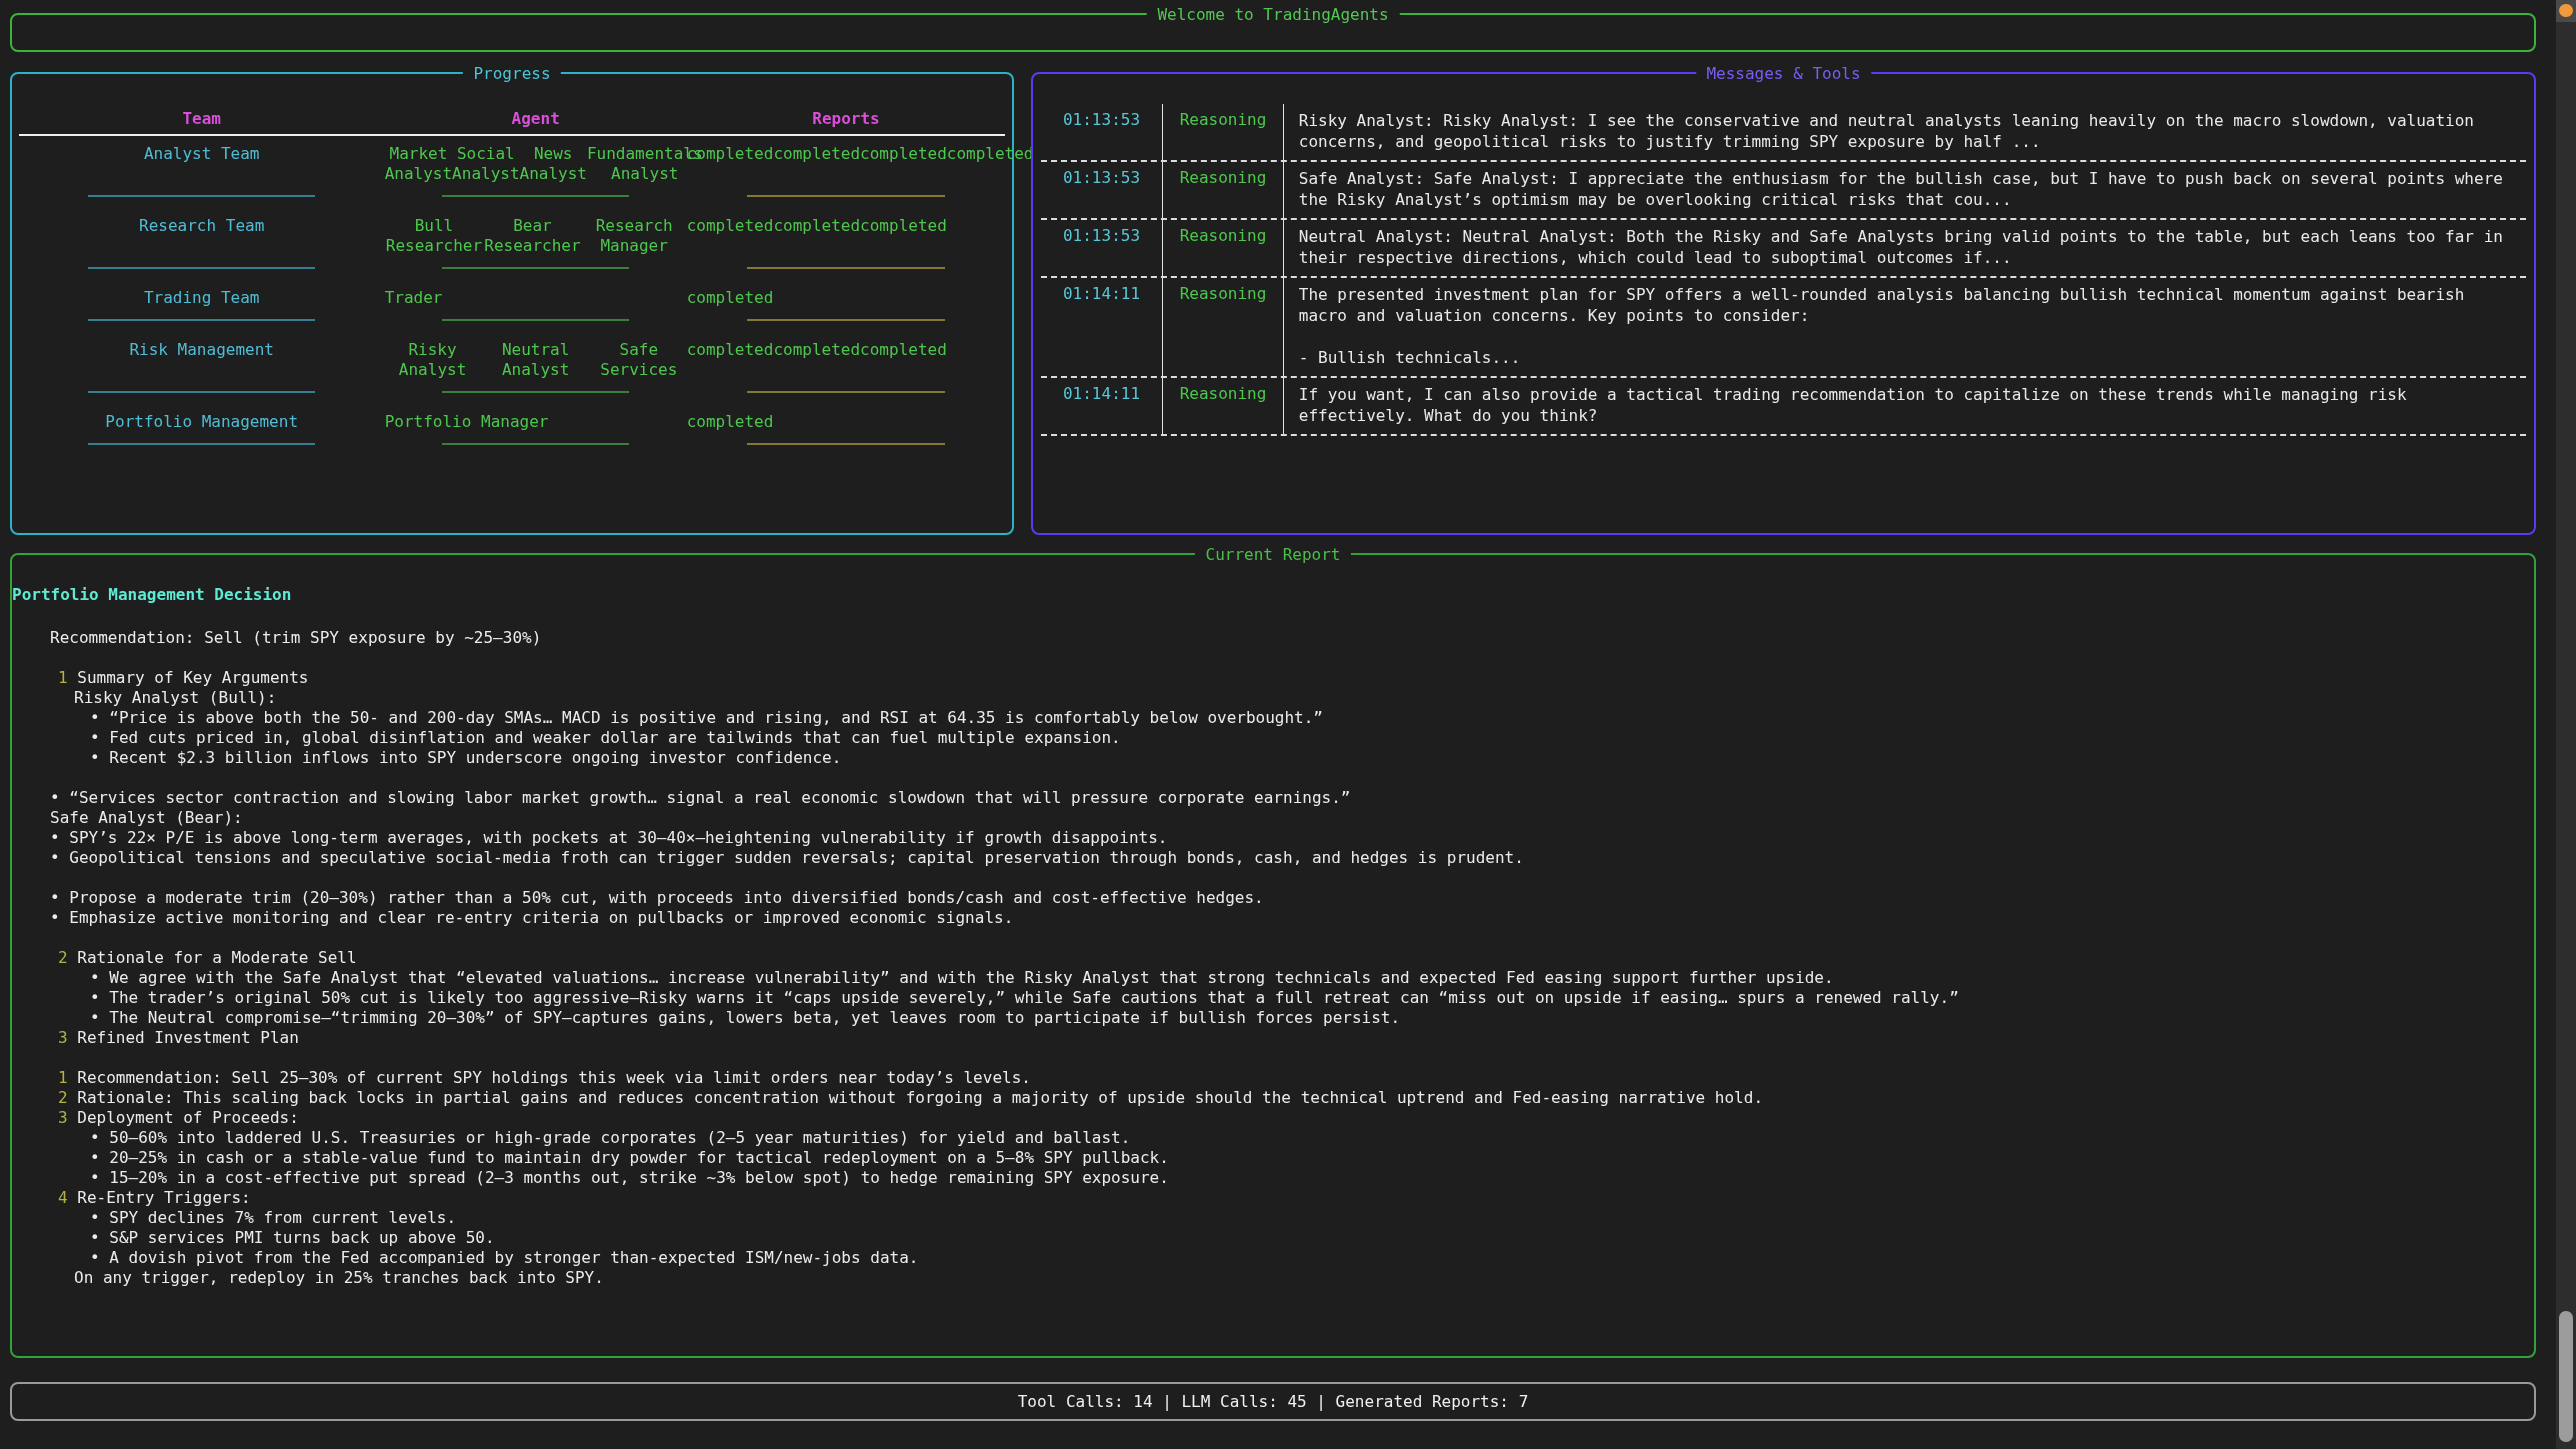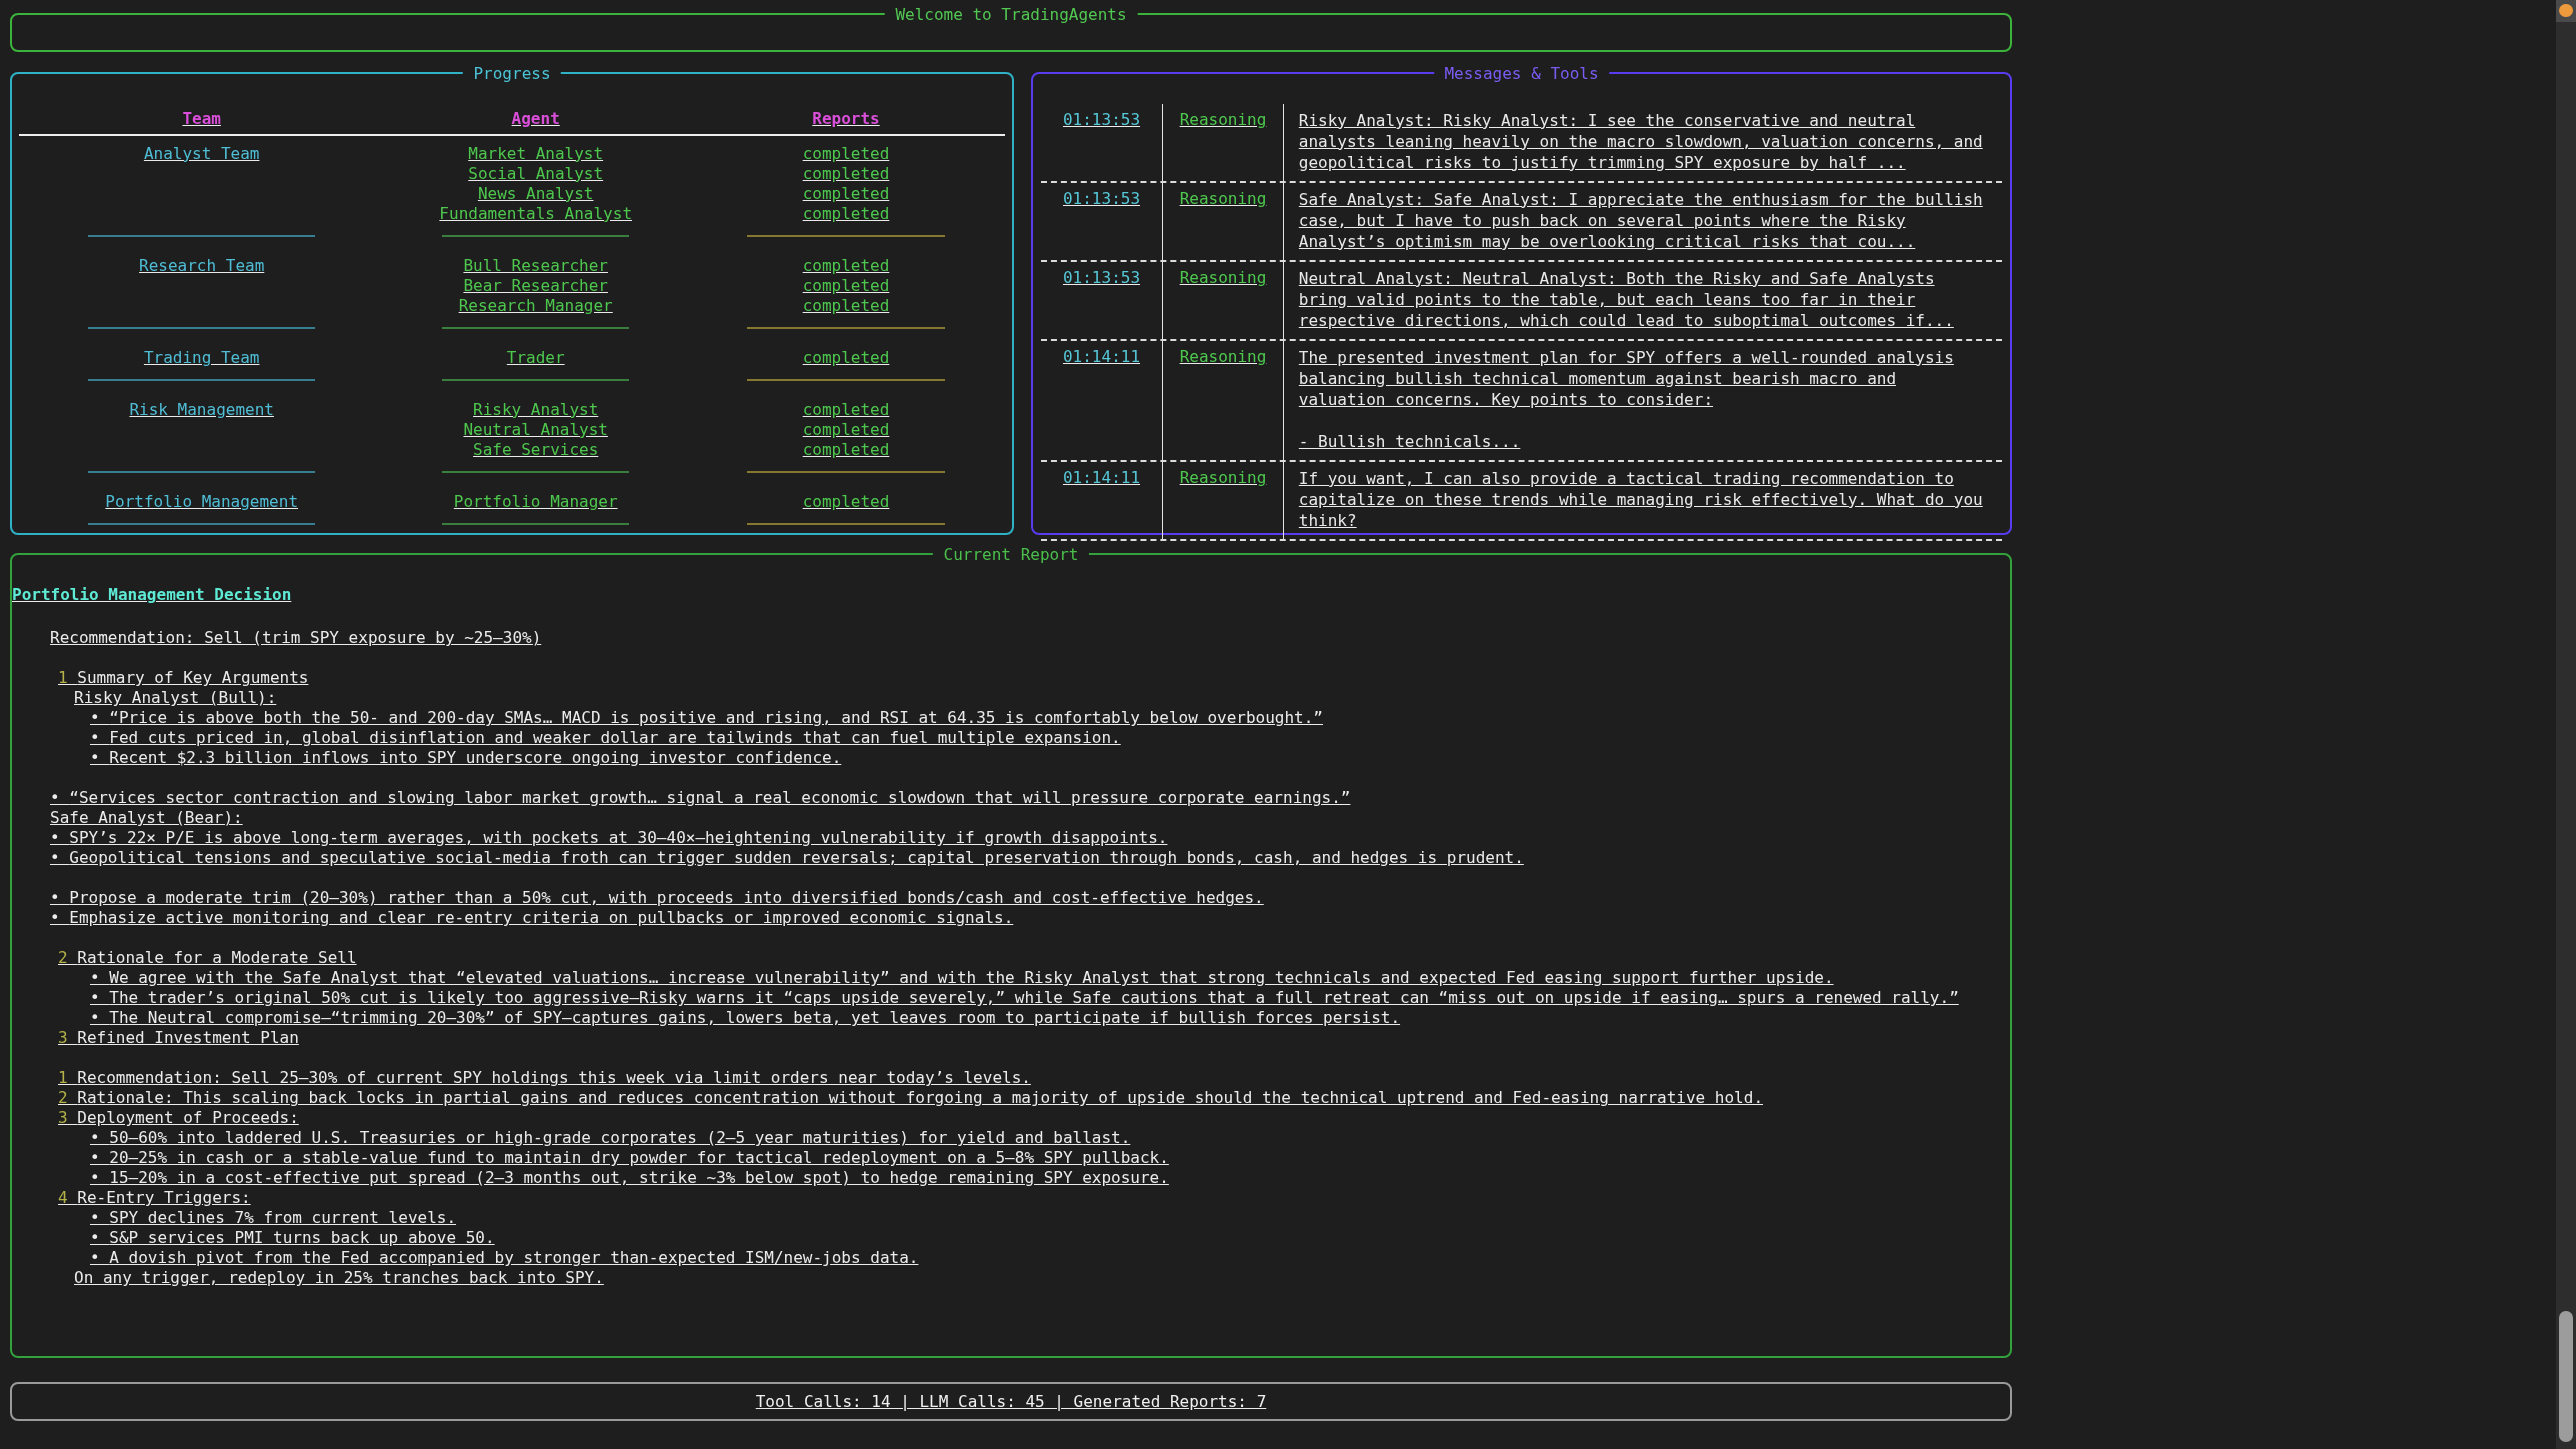--- a/index.html
+++ b/index.html
@@ -1,18 +1,18 @@
 <!DOCTYPE html>
 <html><head>
 <meta charset="utf-8">
 <style>
   * { margin:0; padding:0; box-sizing:border-box; }
   html,body { width:2576px; height:1449px; background:#1d1e1d; overflow:hidden;
               font-family:"DejaVu Sans Mono", monospace; font-size:16px; color:#ececec; }
-  .content { position:absolute; left:10px; top:0; width:2002px;text-decoration:underline; }
+  .content { position:absolute; left:10px; top:0; width:2526px; }
 
   .panel { position:relative; border-radius:8px; background:#1d1e1d; }
   .panel-title { position:absolute; top:-11.4px; left:50%; transform:translateX(-50%);
                  background:#1d1e1d; padding:0 10.7px; white-space:nowrap; line-height:21.5px; }
 
   .welcome-panel { margin-top:13.4px; height:39px; border:2px solid #3cb43c; }
   .welcome-panel .panel-title { color:#52c752; }
 
   .main-row { margin-top:20px; display:flex; gap:17px; height:463px; }
 
@@ -29,21 +29,21 @@
                  display:flex; align-items:center; justify-content:center; }
   .stats-text { color:#f0f0f0; }
 
   
   .pg-table { margin:29.5px 6.7px 0 6.7px; }
   .pg-header { display:grid; grid-template-columns:366px 302px 1fr; height:32px; align-items:center;
                border-bottom:2.7px solid #eeeeee; }
   .pg-header div { text-align:center; color:#d94fd9; font-weight:bold; }
   .pg-group { display:grid; grid-template-columns:366px 302px 1fr; padding-top:8px; }
   .team-cell { text-align:center; color:#4fbdd6; line-height:20px; }
-  .agent-col, .status-col { display:flex; flex-direction:column; }
+  .agent-col, .status-col { display:flex; flex-direction:row; }
   .agent-line { text-align:center; color:#4ec74e; line-height:20px; }
   .status-line { text-align:center; color:#4ec74e; line-height:20px; }
   .pg-sep { display:grid; grid-template-columns:366px 302px 1fr; height:24px; align-items:center; }
   .pg-sep .sep-line { height:2px; width:62%; margin:0 auto; }
   .sep-team { background:#377e90; }
   .sep-agent { background:#3a7f3e; }
   .sep-status { background:#867731; }
 
   
   .msg-table { margin:29.5px 8px 0 8px; }

